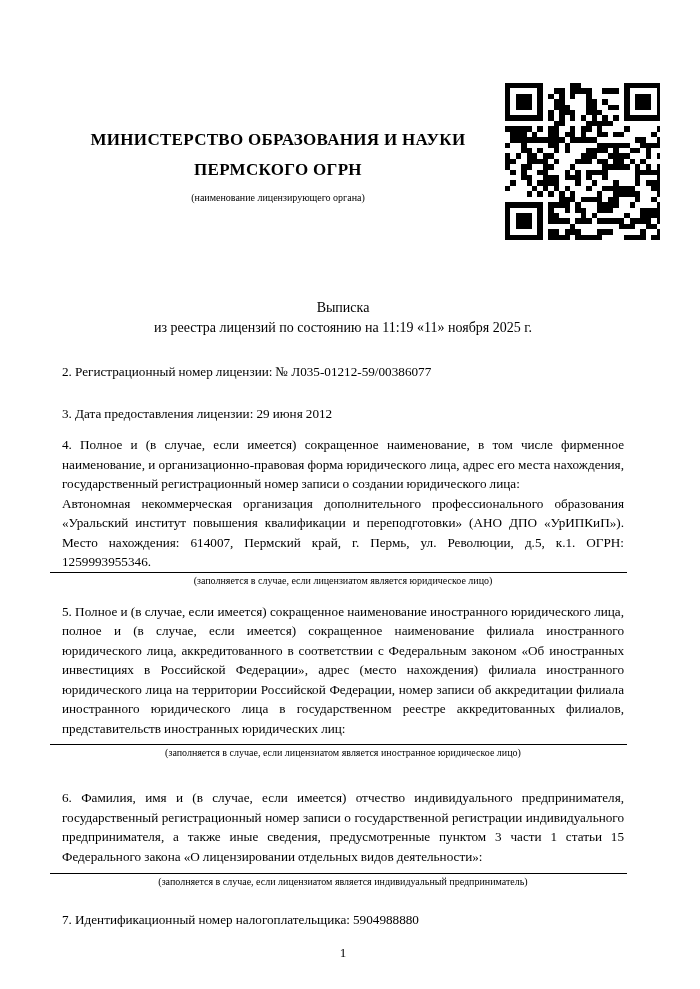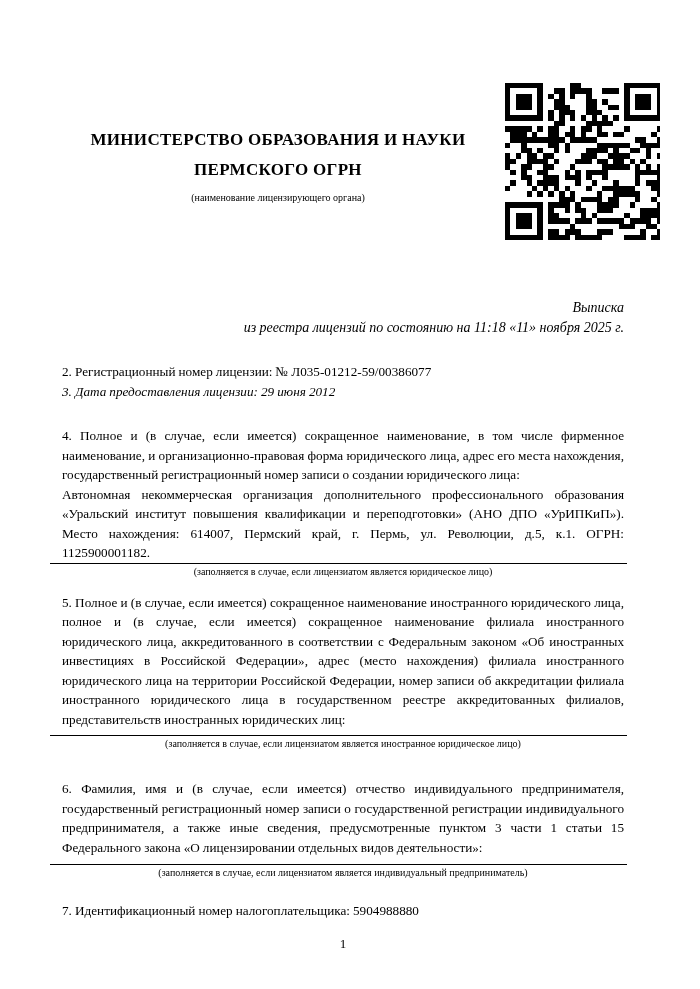--- a/index.html
+++ b/index.html
@@ -39,24 +39,23 @@
     width: 157px;
     height: 157px;
   }
   .qr svg { display: block; width: 157px; height: 157px; }
   .header-spacer { height: 230px; }
 
   
   .doc-title {
     margin-top: 68px;
     padding: 0 36px 0 62px;
-    text-align: right;
+    text-align: center;
     font-size: 14px;
     line-height: 20px;
-    font-style: italic;
   }
 
   
   .content {
     padding: 0 36px 0 62px;
     font-size: 13.2px;
   }
   .para {
     text-align: justify;
     line-height: 19.5px;
@@ -72,22 +71,22 @@
   .rule {
     border: 0;
     border-top: 1.7px solid #000000;
     height: 0;
     margin: 0 -3px 0 -12px;
   }
   .rule.gap6 { margin-top: 6px; }
   .rule.gap7 { margin-top: 7px; }
 
   .mt24 { margin-top: 24px; }
-  .mt14 { margin-top: 0; font-style: italic; }
-  .mt8  { margin-top: 25px; }
+  .mt14 { margin-top: 22px; }
+  .mt8  { margin-top: 12px; }
   .mt6  { margin-top: 14px; }
   .mt13 { margin-top: 28px; }
   .mt21 { margin-top: 21px; }
 
   .page-number {
     margin-top: 13.5px;
     padding: 0 36px 0 62px;
     text-align: center;
     font-size: 13.2px;
     line-height: 19.5px;
@@ -528,33 +527,33 @@
         <rect x="25" y="28" width="1" height="1"></rect>
         <rect x="27" y="28" width="1" height="1"></rect>
         <rect x="28" y="28" width="1" height="1"></rect>
       </svg>
   </div>
 
   <div class="header-spacer"></div>
 
   <div class="doc-title">
     <div>Выписка</div>
-    <div>из реестра лицензий по состоянию на 11:18 «11» ноября 2025 г.</div>
+    <div>из реестра лицензий по состоянию на 11:19 «11» ноября 2025 г.</div>
   </div>
 
   <div class="content">
 
 
     <div class="para single mt24">2. Регистрационный номер лицензии: № Л035-01212-59/00386077</div>
 
     <div class="para single mt14">3. Дата предоставления лицензии: 29 июня 2012</div>
 
     <div class="item mt8">
       <div class="para">4. Полное и (в случае, если имеется) сокращенное наименование, в том числе фирменное наименование, и организационно-правовая форма юридического лица, адрес его места нахождения, государственный регистрационный номер записи о создании юридического лица:</div>
-      <div class="para">Автономная некоммерческая организация дополнительного профессионального образования «Уральский институт повышения квалификации и переподготовки» (АНО ДПО «УрИПКиП»). Место нахождения: 614007, Пермский край, г. Пермь, ул. Революции, д.5, к.1. ОГРН: 1125900001182.</div>
+      <div class="para">Автономная некоммерческая организация дополнительного профессионального образования «Уральский институт повышения квалификации и переподготовки» (АНО ДПО «УрИПКиП»). Место нахождения: 614007, Пермский край, г. Пермь, ул. Революции, д.5, к.1. ОГРН: 1259993955346.</div>
       <div class="rule"></div>
       <div class="caption">(заполняется в случае, если лицензиатом является юридическое лицо)</div>
     </div>
 
     <div class="item mt6">
       <div class="para">5. Полное и (в случае, если имеется) сокращенное наименование иностранного юридического лица, полное и (в случае, если имеется) сокращенное наименование филиала иностранного юридического лица, аккредитованного в соответствии с Федеральным законом «Об иностранных инвестициях в Российской Федерации», адрес (место нахождения) филиала иностранного юридического лица на территории Российской Федерации, номер записи об аккредитации филиала иностранного юридического лица в государственном реестре аккредитованных филиалов, представительств иностранных юридических лиц:</div>
       <div class="rule gap6"></div>
       <div class="caption">(заполняется в случае, если лицензиатом является иностранное юридическое лицо)</div>
     </div>
 

